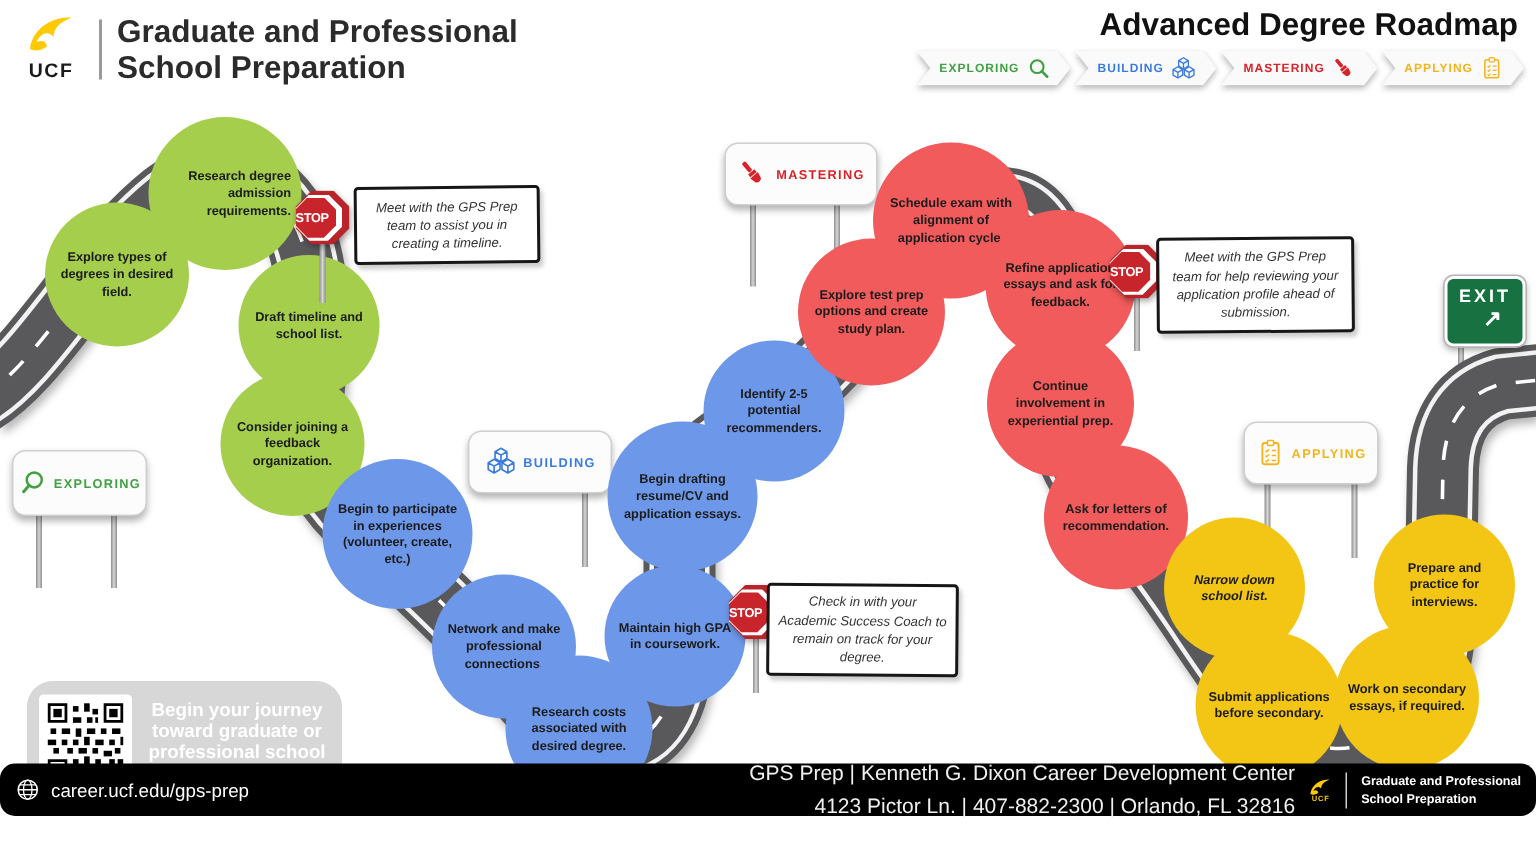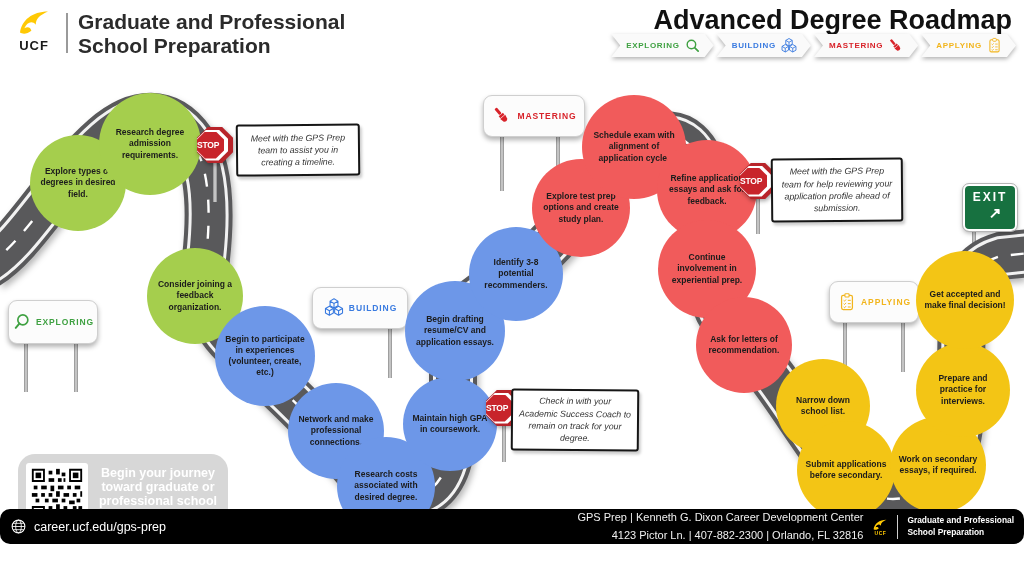--- a/index.html
+++ b/index.html
@@ -3,21 +3,21 @@
 <meta charset="utf-8">
 <style>
   html,body{margin:0;padding:0;background:#fff;font-family:"Liberation Sans",sans-serif;}
   .canvas{position:relative;width:1024px;height:576px;background:#fff;overflow:hidden;}
 
   
   .hdr-logo{position:absolute;left:10px;top:8px;width:48px;text-align:center;z-index:8;}
   .hdr-logo .ucf{font-weight:bold;font-size:13px;letter-spacing:1px;color:#1a1a1a;margin-top:-2px;}
   .hdr-divider{position:absolute;left:66px;top:13px;width:2px;height:40px;background:#9a9a9a;z-index:8;}
   .hdr-title{position:absolute;left:78px;top:10px;font-size:21px;font-weight:bold;color:#2b2b2b;line-height:1.16;z-index:8;}
-  .right-title{position:absolute;right:12px;top:5px;font-size:27px;font-weight:bold;color:#111;z-index:8;}
+  .right-title{position:absolute;right:12px;top:5px;font-size:21px;font-weight:bold;color:#111;z-index:8;}
   .badges{position:absolute;right:8px;top:34px;display:flex;gap:3px;z-index:8;}
   .badge-w{filter:drop-shadow(0 2px 2px rgba(0,0,0,.3));}
   .badge{height:23px;display:flex;align-items:center;gap:4px;padding:0 13px 0 15px;background:#fafafa;
          clip-path:polygon(0 0,calc(100% - 9px) 0,100% 50%,calc(100% - 9px) 100%,0 100%,9px 50%);}
   .badge .lbl{font-size:8px;font-weight:bold;letter-spacing:.7px;}
   .tx-g{color:#3FA142}.tx-b{color:#3A7BE0}.tx-r{color:#D8232A}.tx-y{color:#F2B51D}
 
   
   .road{position:absolute;left:0;top:0;z-index:2;pointer-events:none;filter:drop-shadow(2px 4px 3px rgba(0,0,0,.28));}
 
@@ -54,21 +54,21 @@
   
   .cta{position:absolute;left:18px;top:454px;width:210px;height:80px;background:#d7d7d7;border-radius:17px;display:flex;align-items:center;
        z-index:7;padding:8px;box-sizing:border-box;gap:8px;}
   .qr{width:62px;height:62px;background:#fff;border-radius:3px;padding:4px;box-sizing:border-box;flex:none;}
   .cta-text{flex:1;color:#fff;font-weight:bold;font-size:12.5px;line-height:1.14;text-align:center;}
 
   
   .footer{position:absolute;left:0;top:509px;width:1024px;height:35px;background:#000;display:flex;align-items:center;color:#fff;z-index:9;box-sizing:border-box;padding:0 10px;border-radius:10px;}
   .f-left{display:flex;align-items:center;gap:7px;font-size:12.5px;}
   .f-right{margin-left:auto;display:flex;align-items:center;gap:9px;}
-  .f-addr{text-align:right;font-size:11px;line-height:1.55;color:#f0f0f0;}
+  .f-addr{text-align:right;font-size:14px;line-height:1.55;color:#f0f0f0;}
   .f-logo{display:flex;flex-direction:column;align-items:center;}
   .f-logo .ucf{font-size:5px;font-weight:bold;color:#FFC904;letter-spacing:.5px;margin-top:-1px;}
   .f-div{width:1px;height:24px;background:#cfcfcf;}
   .f-brand{font-size:8.4px;font-weight:bold;line-height:1.35;}
 </style>
 </head>
 <body>
 
 <div class="canvas">
 
@@ -197,22 +197,25 @@
         <path d="M8 18 l1 1 l1.8 -2"></path>
           <line x1="13" y1="18" x2="16.5" y2="18"></line>
       </g>
     </svg>
     <span class="lbl tx-y">APPLYING</span>
   </div>
 
   <div class="step green" style="left:30px;top:135px;width:96px;height:96px;">
       <span>Explore types of degrees in desired field.</span>
     </div>
-  <div class="step green" style="left:99px;top:93px;width:102px;height:102px;">
+  <div class="step green" style="left:99px;top:78px;width:102px;height:102px;text-align:right;">
       <span>Research degree admission requirements.</span>
+    </div>
+  <div class="step green" style="left:159px;top:170px;width:94px;height:94px;">
+      <span>Draft timeline and school list.</span>
     </div>
   <div class="step green" style="left:147px;top:248px;width:96px;height:96px;">
       <span>Consider joining a feedback organization.</span>
     </div>
 
   <div class="step blue" style="left:215px;top:306px;width:100px;height:100px;">
       <span>Begin to participate in experiences (volunteer, create, etc.)</span>
     </div>
   <div class="step blue" style="left:288px;top:383px;width:96px;height:96px;">
       <span>Network and make professional connections.</span>
@@ -220,53 +223,50 @@
   <div class="step blue" style="left:337px;top:437px;width:98px;height:98px;">
       <span>Research costs associated with desired degree.</span>
     </div>
   <div class="step blue" style="left:403px;top:377px;width:94px;height:94px;">
       <span>Maintain high GPA in coursework.</span>
     </div>
   <div class="step blue" style="left:405px;top:281px;width:100px;height:100px;">
       <span>Begin drafting resume/CV and application essays.</span>
     </div>
   <div class="step blue" style="left:469px;top:227px;width:94px;height:94px;">
-      <span>Identify 3-8 potential recommenders.</span>
+      <span>Identify 2-5 potential recommenders.</span>
     </div>
 
   <div class="step red" style="left:532px;top:159px;width:98px;height:98px;">
       <span>Explore test prep options and create study plan.</span>
     </div>
   <div class="step red" style="left:582px;top:95px;width:104px;height:104px;">
       <span>Schedule exam with alignment of application cycle.</span>
     </div>
   <div class="step red" style="left:657px;top:140px;width:100px;height:100px;">
       <span>Refine application essays and ask for feedback.</span>
     </div>
   <div class="step red" style="left:658px;top:220px;width:98px;height:98px;">
       <span>Continue involvement in experiential prep.</span>
     </div>
   <div class="step red" style="left:696px;top:297px;width:96px;height:96px;">
       <span>Ask for letters of recommendation.</span>
     </div>
 
-  <div class="step yellow" style="left:776px;top:359px;width:94px;height:94px;">
+  <div class="step yellow" style="left:776px;top:345px;width:94px;height:94px;font-style:italic;">
       <span>Narrow down school list.</span>
     </div>
   <div class="step yellow" style="left:797px;top:421px;width:98px;height:98px;">
       <span>Submit applications before secondary.</span>
     </div>
   <div class="step yellow" style="left:890px;top:417px;width:96px;height:96px;">
       <span>Work on secondary essays, if required.</span>
     </div>
   <div class="step yellow" style="left:916px;top:343px;width:94px;height:94px;">
       <span>Prepare and practice for interviews.</span>
-    </div>
-  <div class="step yellow" style="left:916px;top:251px;width:98px;height:98px;">
-      <span>Get accepted and make final decision!</span>
     </div>
 
   <div class="post" style="left:213px;top:160px;height:42px;z-index:5;"></div>
   <div class="stop" style="left:197px;top:127px;">
     <div class="oct o1">
         <div class="oct o2">
           <div class="oct o3">STOP</div>
         </div>
       </div>
   </div>

